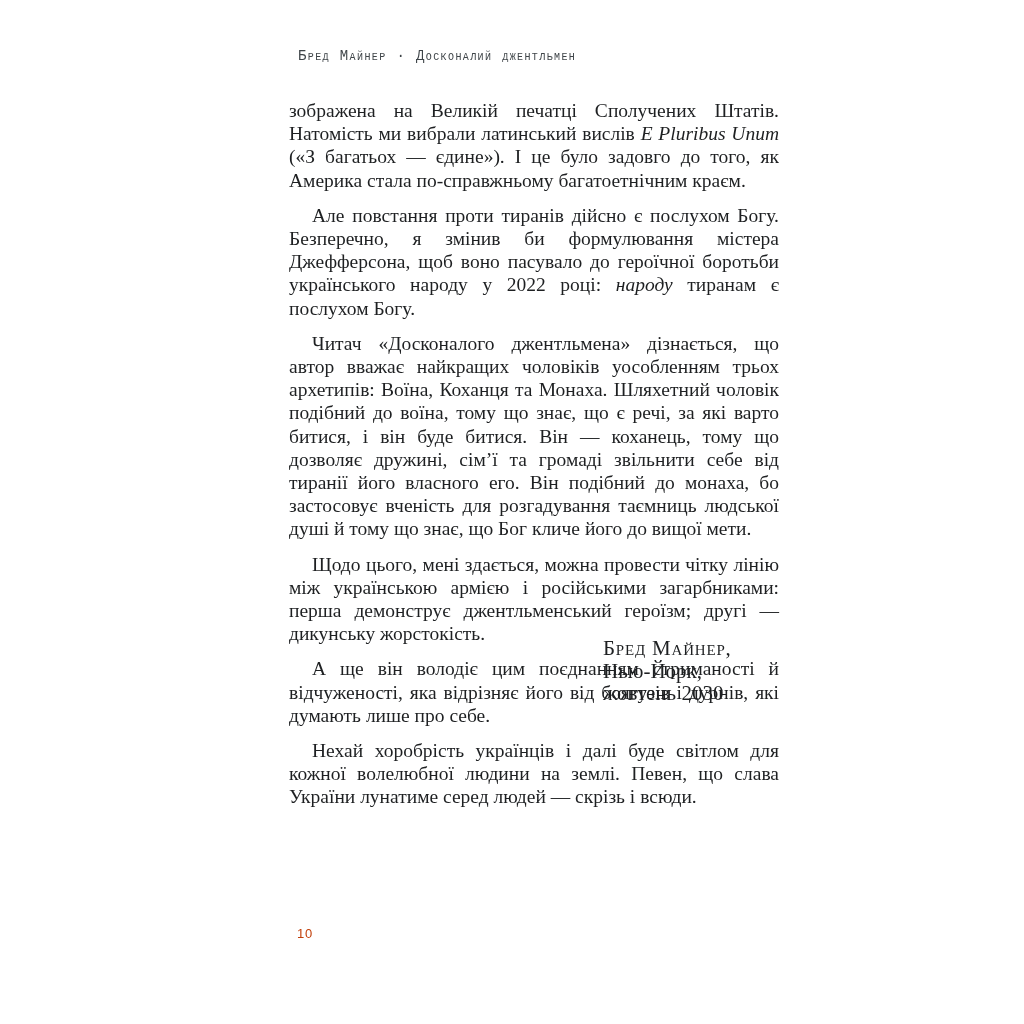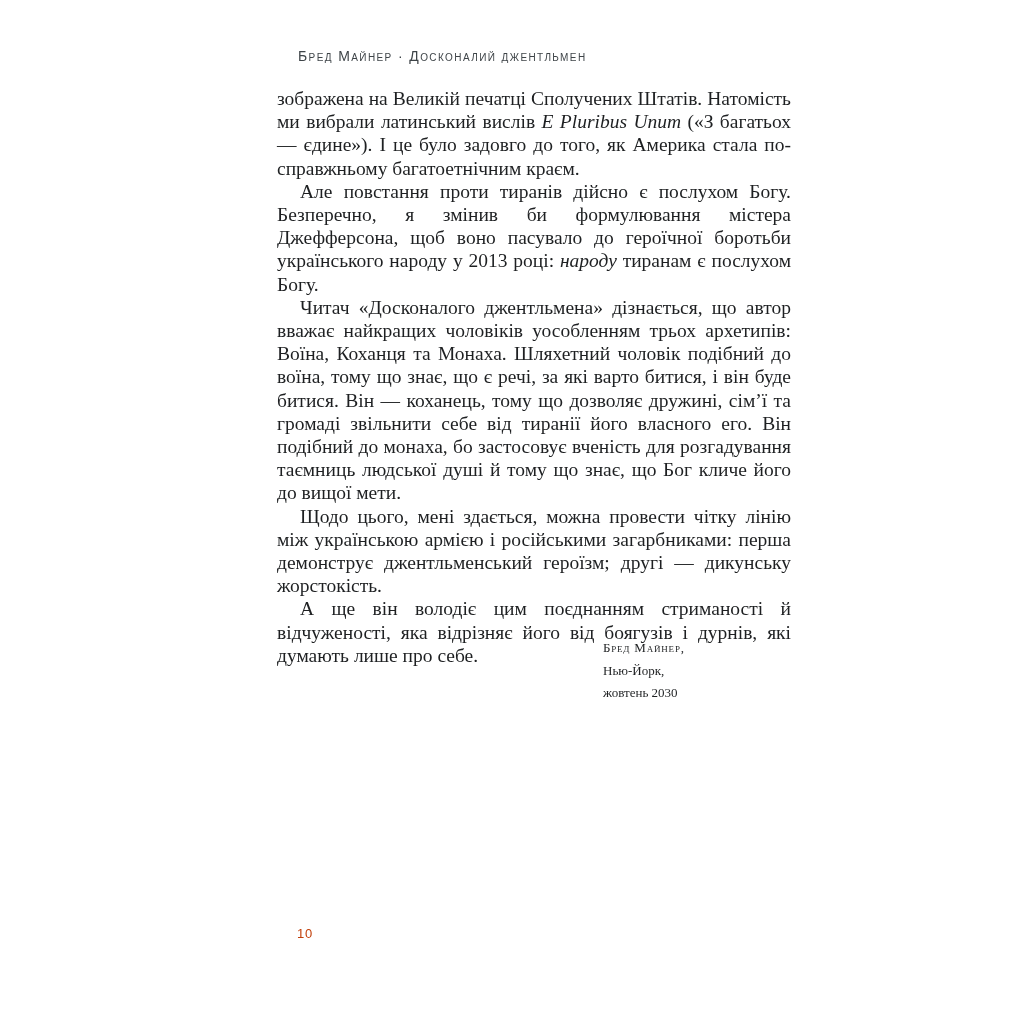--- a/index.html
+++ b/index.html
@@ -12,52 +12,52 @@
     width: 1024px;
     height: 1024px;
     background: #ffffff;
     overflow: hidden;
     font-family: "Liberation Serif", "DejaVu Serif", serif;
   }
   .running-header {
     position: absolute;
     left: 298px;
     top: 48px;
-    font-family: Liberation Sans, sans-serif;
+    font-family: Liberation Mono, monospace;
     font-variant: small-caps;
     font-size: 14px;
     letter-spacing: 1.4px;
     color: #3e4448;
     white-space: nowrap;
   }
   .text-block {
     position: absolute;
     left: 277px;
     top: 87px;
     width: 514px;
     font-size: 19.5px;
     line-height: 23.2px;
     color: #1e2022;
     text-align: justify;
   }
   .text-block p {
-    margin: 0;
+    margin: 12px;
     padding: 0;
   }
   .text-block p.indent {
     text-indent: 23px;
   }
   .text-block .em {
     font-style: italic;
   }
   .signature {
     position: absolute;
     left: 603px;
     top: 637px;
-    font-size: 13px;
+    font-size: 21px;
     line-height: 22.6px;
     color: #1e2022;
   }
   .sig-name {
     font-variant: small-caps;
     letter-spacing: 0.8px;
   }
   .page-number {
     position: absolute;
     left: 297px;
@@ -70,24 +70,25 @@
 </style>
 </head>
 <body>
 
 <div class="page">
 
   <header class="running-header">Бред Майнер · Досконалий джентльмен</header>
 
   <main class="text-block">
       <p><span>зображена на Великій печатці Сполучених Штатів. Натомість ми вибрали латинський вислів </span><span class="em">E Pluribus Unum</span><span> («З багатьох — єдине»). І це було задовго до того, як Америка стала по-справжньому багатоетнічним краєм.</span></p>
-      <p class="indent"><span>Але повстання проти тиранів дійсно є послухом Богу. Безперечно, я змінив би формулювання містера Джефферсона, щоб воно пасувало до героїчної боротьби українського народу у 2013 році: </span><span class="em">народу</span><span> тиранам є послухом Богу.</span></p>
+      <p class="indent"><span>Але повстання проти тиранів дійсно є послухом Богу. Безперечно, я змінив би формулювання містера Джефферсона, щоб воно пасувало до героїчної боротьби українського народу у 2022 році: </span><span class="em">народу</span><span> тиранам є послухом Богу.</span></p>
       <p class="indent"><span>Читач «Досконалого джентльмена» дізнається, що автор вважає найкращих чоловіків уособленням трьох архетипів: Воїна, Коханця та Монаха. Шляхетний чоловік подібний до воїна, тому що знає, що є речі, за які варто битися, і він буде битися. Він — коханець, тому що дозволяє дружині, сім’ї та громаді звільнити себе від тиранії його власного его. Він подібний до монаха, бо застосовує вченість для розгадування таємниць людської душі й тому що знає, що Бог кличе його до вищої мети.</span></p>
       <p class="indent"><span>Щодо цього, мені здається, можна провести чітку лінію між українською армією і російськими загарбниками: перша демонструє джентльменський героїзм; другі — дикунську жорстокість.</span></p>
       <p class="indent"><span>А ще він володіє цим поєднанням стриманості й відчуженості, яка відрізняє його від боягузів і дурнів, які думають лише про себе.</span></p>
+      <p class="indent"><span>Нехай хоробрість українців і далі буде світлом для кожної волелюбної людини на землі. Певен, що слава України лунатиме серед людей — скрізь і всюди.</span></p>
     </main>
 
   <div class="signature">
     <div class="sig-name">Бред Майнер,</div>
     <div class="sig-city">Нью-Йорк,</div>
     <div class="sig-date">жовтень 2030</div>
   </div>
 
   <div class="page-number">10</div>
 

